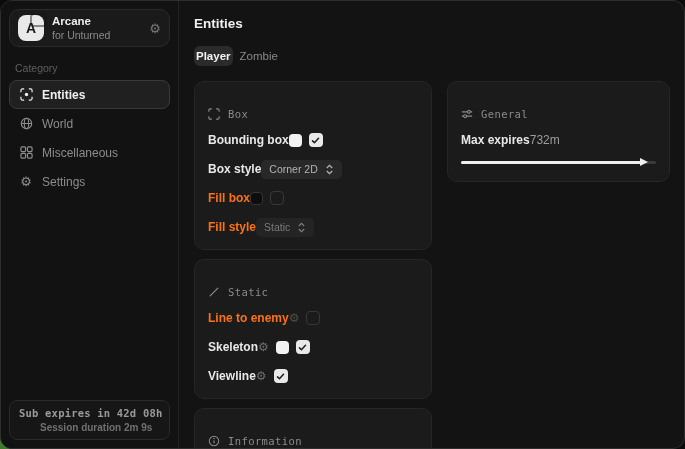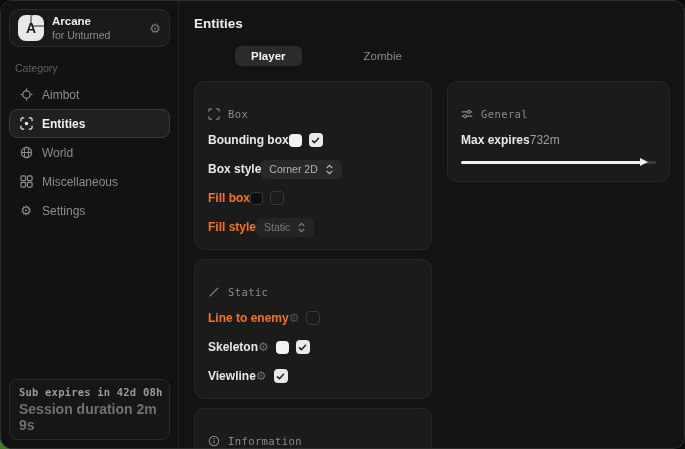--- a/index.html
+++ b/index.html
@@ -48,27 +48,27 @@
   .nav-item.active { background:#202020; border-color:#3a3a3a; color:#f0f0f0;
     font-weight:600; }
   .nav-icon { width:14px; height:14px; display:flex; align-items:center; justify-content:center; }
   .nav-gear { font-size:13px; line-height:1; }
 
   .spacer { flex:1; }
   .sub-card { border:1px solid #2a2a2a; background:#161616; border-radius:8px;
     padding:6px 9px;font-weight:bold; }
   .sub-line1 { font-family:"DejaVu Sans Mono", monospace; font-size:10.5px;
     color:#9a9a9a; letter-spacing:.2px; white-space:nowrap; }
-  .sub-line2 { font-size:14px; color:#707070; margin-top:3px; }
+  .sub-line2 { font-size:10px; color:#707070; margin-top:3px;margin-left:21px; }
 
   
   .main { flex:1; padding:15px 14px 14px 15px; display:flex; flex-direction:column; }
   .main-title { font-size:13.5px; font-weight:700; color:#f0f0f0; }
   .tabs { display:flex; gap:5px; margin-top:15px; }
-  .tab { font-size:11.5px; padding:4px 16px; border-radius:6px; color:#8a8a8a; cursor:pointer;margin-left:41px; }
+  .tab { font-size:11.5px; padding:4px 2px; border-radius:6px; color:#8a8a8a; cursor:pointer; }
   .tab.active { background:#2b2b2b; color:#f2f2f2; font-weight:600; }
 
   .content { display:flex; gap:15px; margin-top:15px; align-items:flex-start; }
   .col-left { width:238px; flex:none; display:flex; flex-direction:column; gap:9px; }
   .col-right { flex:1; }
 
   .card { background:#1b1b1b; border:1px solid #262626; border-radius:10px;
     padding:24px 13px 13px; width:100%; }
   .card-header { display:flex; align-items:center; gap:8px; color:#8b8b8b;
     font-family:"DejaVu Sans Mono", monospace; font-size:10.5px;
@@ -121,29 +121,20 @@
       <div class="profile-text">
         <span class="profile-name">Arcane</span>
         <span class="profile-sub">for Unturned</span>
       </div>
       <span class="profile-gear">⚙</span>
     </div>
 
     <div class="category-label">Category</div>
 
     <div class="nav">
-      <div class="nav-item">
-        <span class="nav-icon">
-          <svg width="13" height="13" viewBox="0 0 14 14" fill="none" stroke="currentColor" stroke-width="1.3">
-            <circle cx="7" cy="7" r="4"></circle>
-            <path d="M7 0.5v2.2M7 11.3v2.2M0.5 7h2.2M11.3 7h2.2"></path>
-          </svg>
-        </span>
-        <span>Aimbot</span>
-      </div>
 
       <div class="nav-item active">
         <span class="nav-icon">
           <svg width="13" height="13" viewBox="0 0 14 14" fill="none" stroke="currentColor" stroke-width="1.3">
             <path d="M4.5 1H2.6A1.6 1.6 0 0 0 1 2.6v1.9M9.5 1h1.9A1.6 1.6 0 0 1 13 2.6v1.9M4.5 13H2.6A1.6 1.6 0 0 1 1 11.4V9.5M9.5 13h1.9a1.6 1.6 0 0 0 1.6-1.6V9.5"></path>
             <circle cx="7" cy="7" r="1.8" fill="currentColor" stroke="none"></circle>
           </svg>
         </span>
         <span>Entities</span>
       </div>

